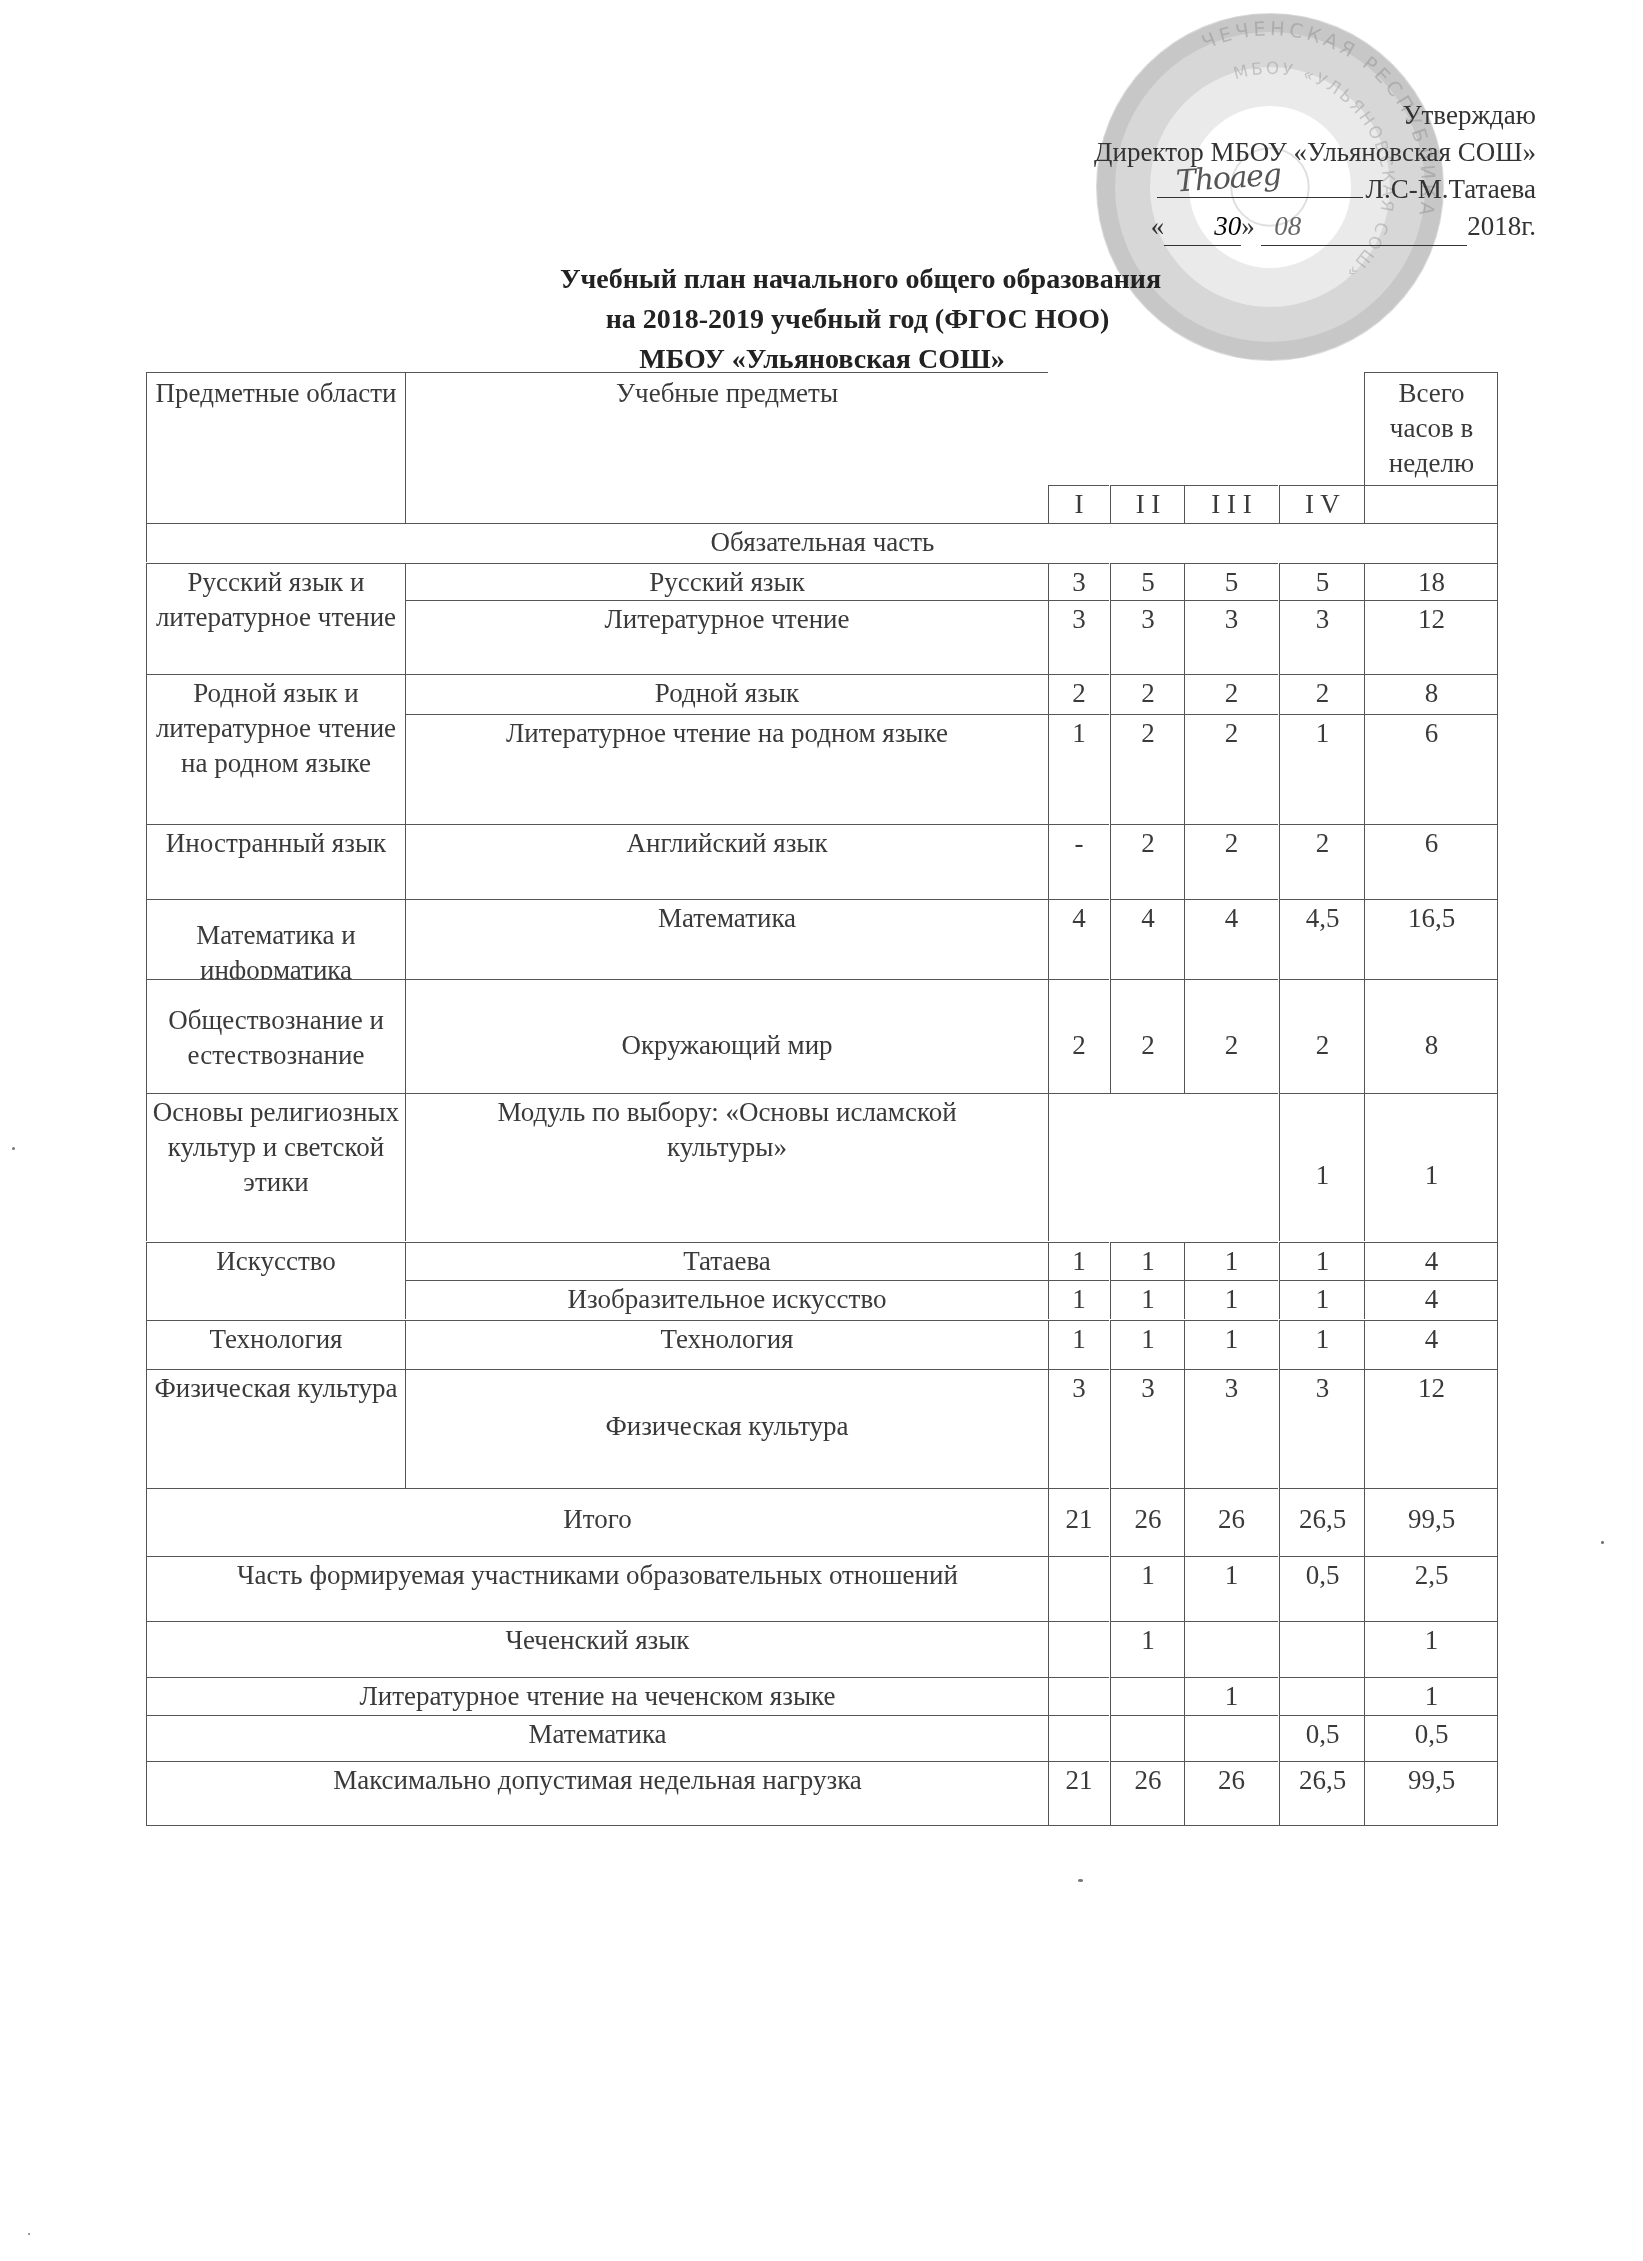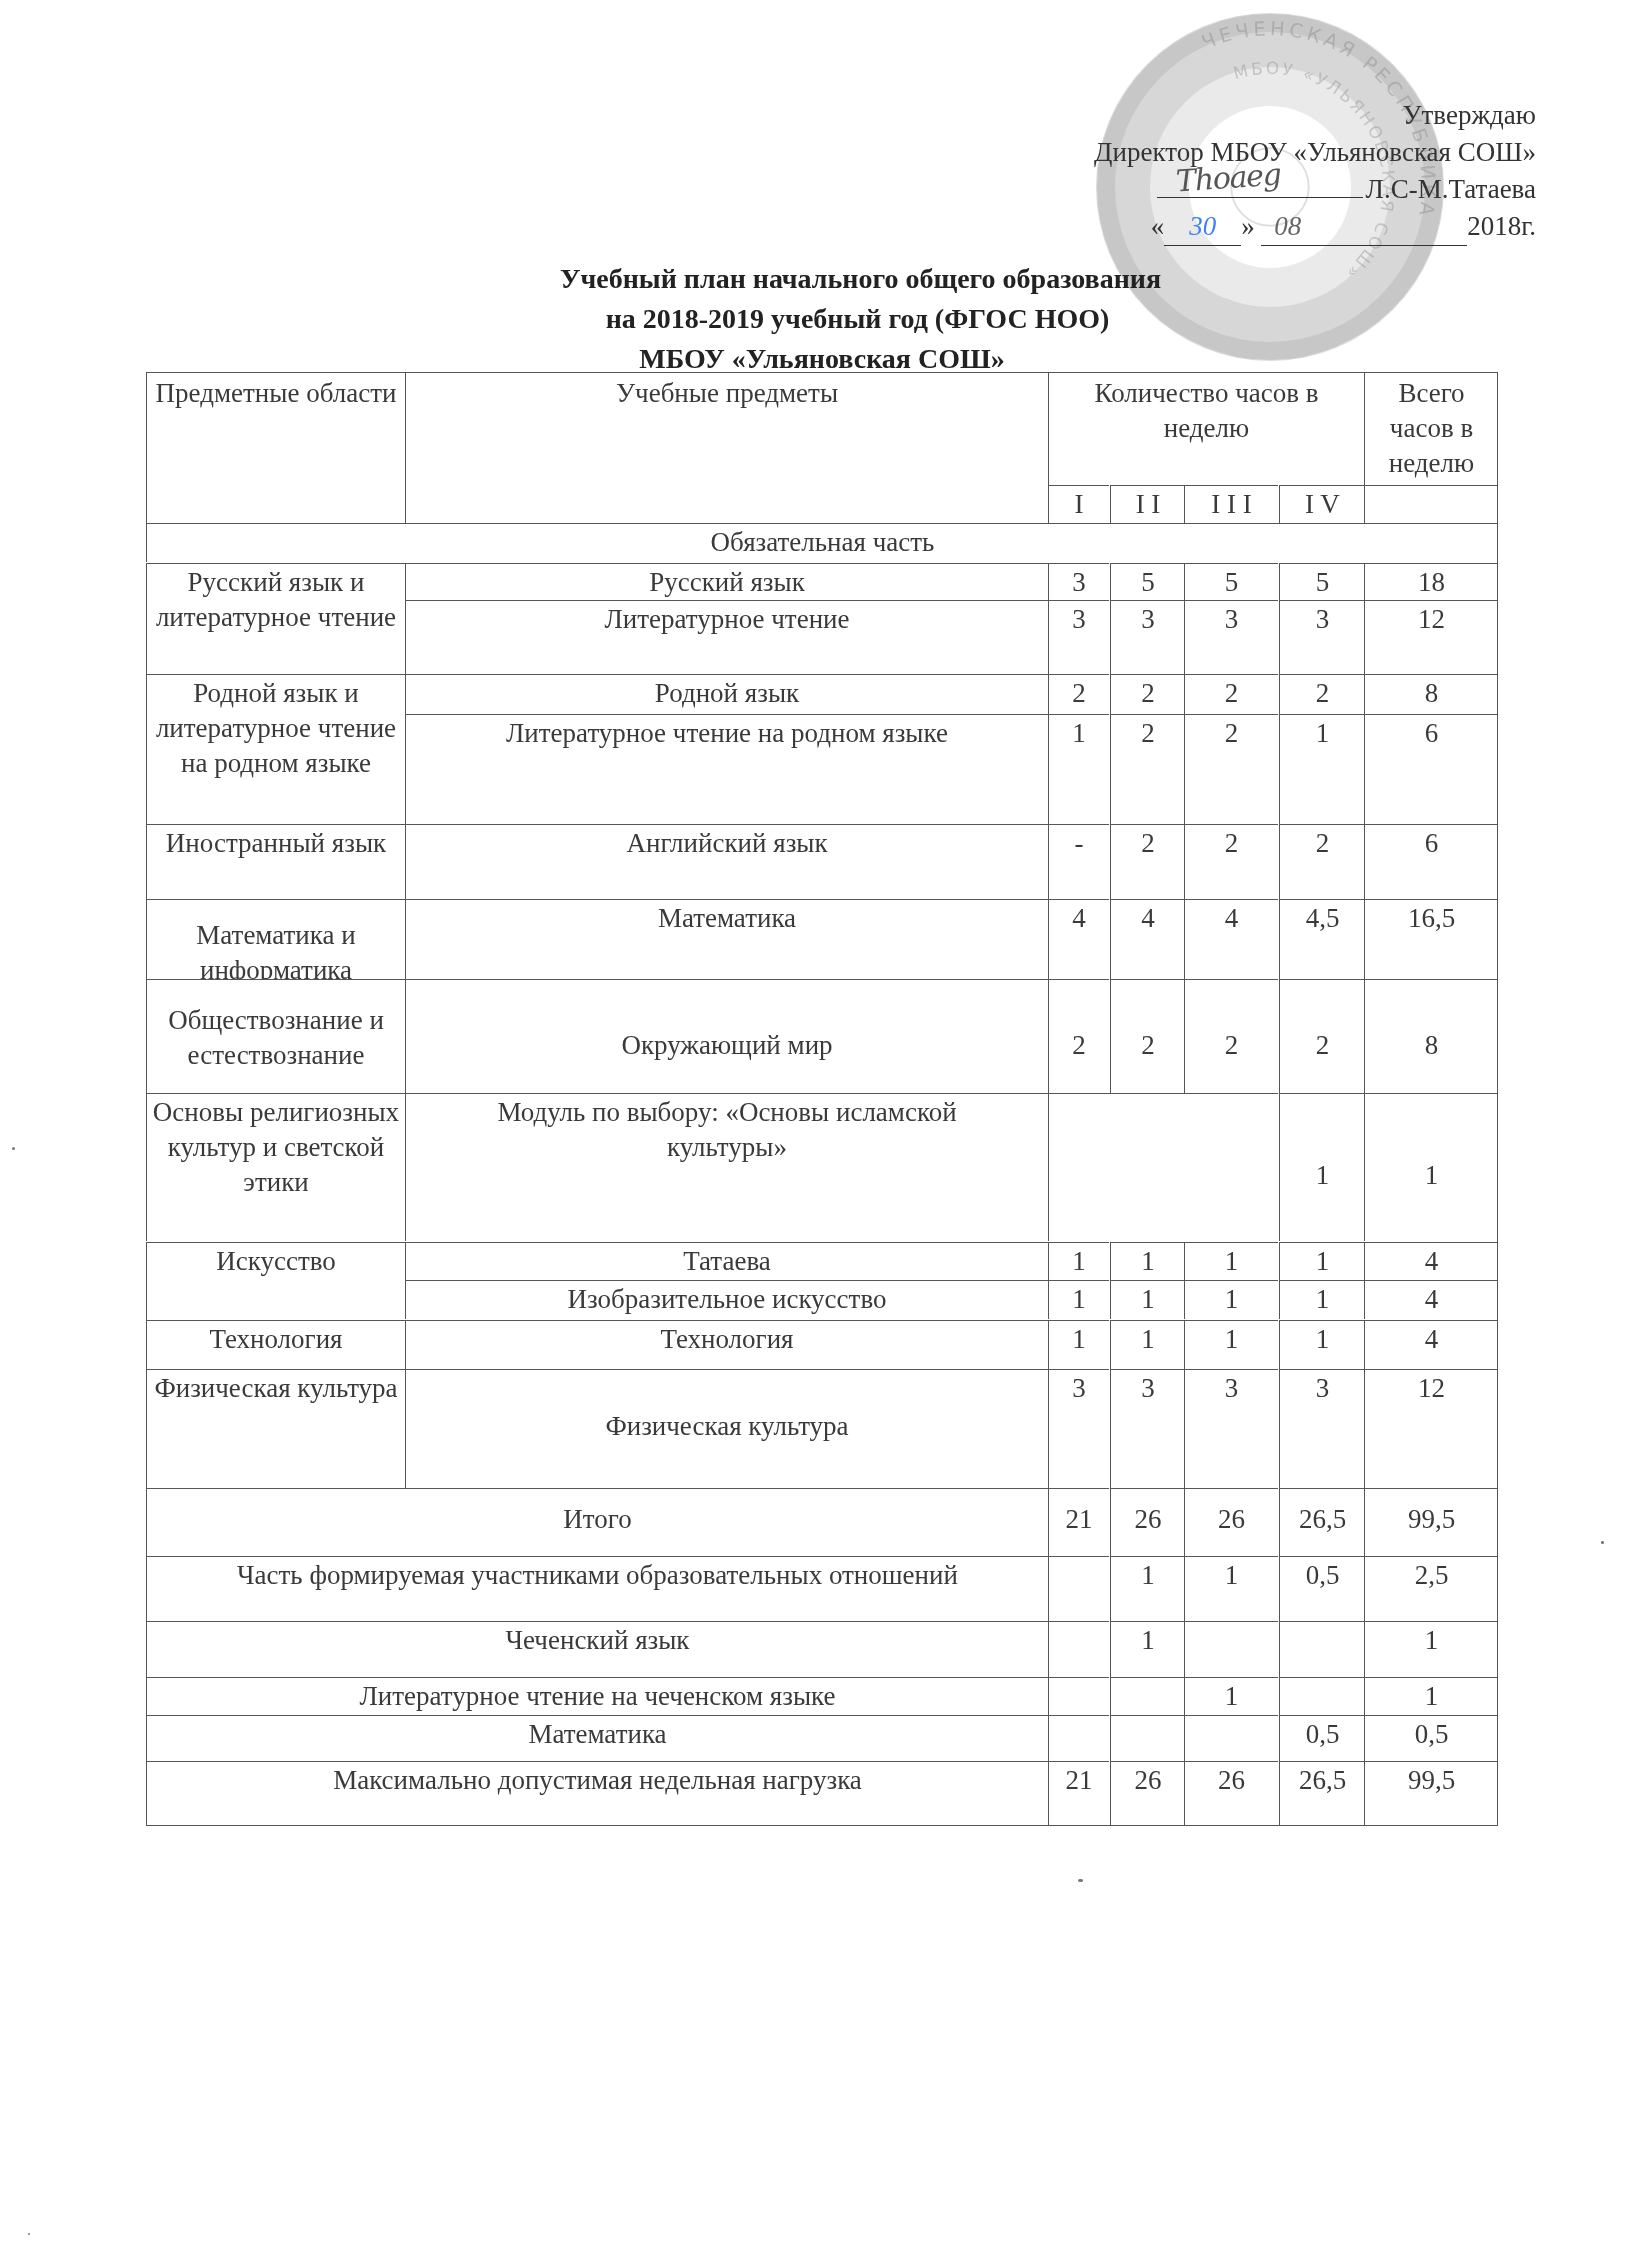--- a/index.html
+++ b/index.html
@@ -15,21 +15,21 @@
                 inset 0 0 0 90px rgba(255,255,255,0), inset 0 0 0 92px rgba(150,150,150,0.2);
   }
   .stamp-text { position: absolute; left: 0; top: 0; width: 100%; height: 100%; }
   .approve {
     position: absolute; right: 108px; top: 97px; text-align: right;
     font-size: 27px; line-height: 37px; color: #333;
   }
   .approve .line { display: block; white-space: nowrap; }
   .sig-line { display: inline-block; width: 206px; border-bottom: 1.3px solid #333; position: relative; height: 26px; vertical-align: baseline; margin-right: 2.6px; }
   .signature { position: absolute; left: 19.3px; bottom: 1.3px; font-family: "DejaVu Serif", serif; font-style: italic; font-size: 30px; color: #555; letter-spacing: -1.3px; transform: rotate(-4deg); }
-  .date-day { display: inline-block; width: 77px; border-bottom: 1.3px solid #333; text-align: center; font-style: italic; color: #3b82f6; }
+  .date-day { display: inline-block; width: 77px; border-bottom: 1.3px solid #333; text-align: right; font-style: italic; color: #000000; }
   .date-month { display: inline-block; width: 206px; border-bottom: 1.3px solid #333; text-align: left; padding-left: 13px; box-sizing: border-box; font-style: italic; color: #666; margin-left: 6.4px; }
   .title {
     position: absolute; left: 0; width: 1644px; top: 259px; text-align: center;
     font-weight: bold; font-size: 28px; line-height: 40px; color: #222;
   }
   .title .line { display: block; }
   .title .l1 { padding-left: 77px; }
   .title .l2 { padding-left: 71px; }
 
   .tbl { position: absolute; left: 146px; top: 372px; width: 1352px; height: 1454px; }
@@ -78,21 +78,20 @@
 <div class="title">
   <span class="line l1">Учебный план начального общего образования</span>
   <span class="line l2">на 2018-2019 учебный год (ФГОС НОО)</span>
   <span class="line l3">МБОУ «Ульяновская СОШ»</span>
 </div>
 
 <div class="tbl" id="tbl">
   <div class="tbl-border"></div>
 <div class="cell" style="left: 0px; width: 259px; top: 0px; height: 151px; padding-top: 2.6px;">Предметные области</div>
     <div class="cell" style="left: 259px; width: 643px; top: 0px; height: 151px; padding-top: 2.6px;">Учебные предметы</div>
-    <div class="cell" style="left: 902px; width: 316px; top: 0px; height: 113px; padding: 2.6px 26px 0px;">Количество часов в неделю</div>
     <div class="cell" style="left: 1218px; width: 134px; top: 0px; height: 113px; padding-top: 2.6px;">Всего часов в неделю</div>
     <div class="cell" style="left: 902px; width: 61px; top: 113px; height: 39px;">I</div>
     <div class="cell" style="left: 964px; width: 75px; top: 113px; height: 39px; text-align: center;">I I</div>
     <div class="cell" style="left: 1038px; width: 94px; top: 113px; height: 39px;">I I I</div>
     <div class="cell" style="left: 1133px; width: 86px; top: 113px; height: 39px;">I V</div>
     <div class="cell" style="left: 1218px; width: 134px; top: 113px; height: 39px;"></div>
     <div class="cell" style="left: 0px; width: 1352px; top: 151px; height: 39px;">Обязательная часть</div>
     <div class="cell" style="left: 0px; width: 259px; top: 191px; height: 112px; padding-top: 1.3px;">Русский язык и литературное чтение</div>
     <div class="cell" style="left: 0px; width: 259px; top: 302px; height: 150px; padding-top: 1.3px;">Родной язык и литературное чтение на родном языке</div>
     <div class="cell" style="left: 0px; width: 259px; top: 452px; height: 75px; padding-top: 1.3px;">Иностранный язык</div>

